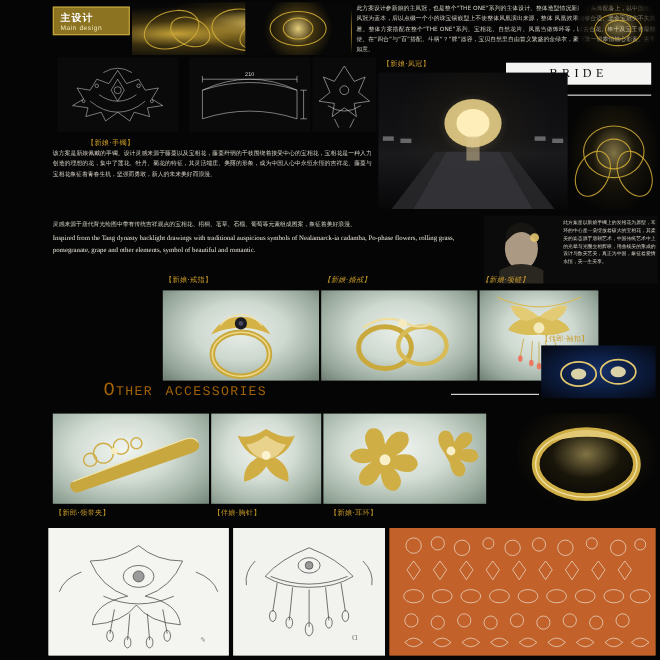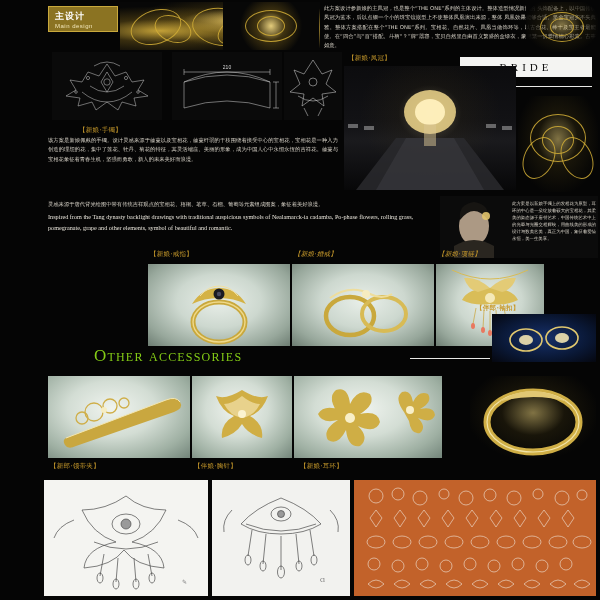--- a/index.html
+++ b/index.html
@@ -108,24 +108,24 @@
   }
   .bride-bar span {
     color: #111; font-size: 11px; letter-spacing: 4px;
     font-family: "Liberation Serif", serif;
   }
   .rule-white {
     background: #e8e8e6; height: 1px;
   }
 
   .other-acc {
-    color: #84cc16;
+    color: #a16207;
     font-size: 17px;
     letter-spacing: 1.2px;
-    font-family: Liberation Serif, serif;
+    font-family: Liberation Mono, monospace;
     font-variant: small-caps;
   }
 </style>
 </head>
 <body>
 
 <div id="page">
 
   <div class="abs blk hdr-art">
     <div class="fil" style="left:10px;top:8px;width:52px;height:34px;transform:rotate(-18deg);"></div>
@@ -285,21 +285,21 @@
           <ellipse cx="61" cy="66" rx="2" ry="3"></ellipse>
         <ellipse cx="71" cy="62" rx="2" ry="3"></ellipse>
       </g>
     </svg>
   </div>
 
   <div class="abs cap-gold cn" style="left:150px;top:250px;">【新娘·戒指】</div>
   <div class="abs cap-gold cn" style="left:294px;top:250px;font-style:italic;">【新娘·婚戒】</div>
   <div class="abs cap-gold cn" style="left:438px;top:250px;font-style:italic;">【新娘·项链】</div>
 
-  <div class="abs cap-gold cn" style="left:476px;top:304px;font-weight:bold;">【伴郎·袖扣】</div>
+  <div class="abs cap-gold cn" style="left:492px;top:304px;">【伴郎·袖扣】</div>
   <div class="abs blk" style="left:492px;top:314px;width:104px;height:48px;background:radial-gradient(ellipse at 50% 50%, #16306a 0%, #0a1836 60%, #05070f 100%);">
     <svg width="104" height="48" viewBox="0 0 104 48">
       <ellipse cx="34" cy="26" rx="16" ry="11" fill="none" stroke="#e0c76e" stroke-width="1.6"></ellipse>
       <ellipse cx="70" cy="24" rx="16" ry="11" fill="none" stroke="#e0c76e" stroke-width="1.6"></ellipse>
       <ellipse cx="34" cy="26" rx="7" ry="5" fill="#f2e4b0" opacity="0.9"></ellipse>
       <ellipse cx="70" cy="24" rx="7" ry="5" fill="#f2e4b0" opacity="0.9"></ellipse>
     </svg>
   </div>
 
   <div class="abs other-acc" style="left:94px;top:346px;">Other accessories</div>

